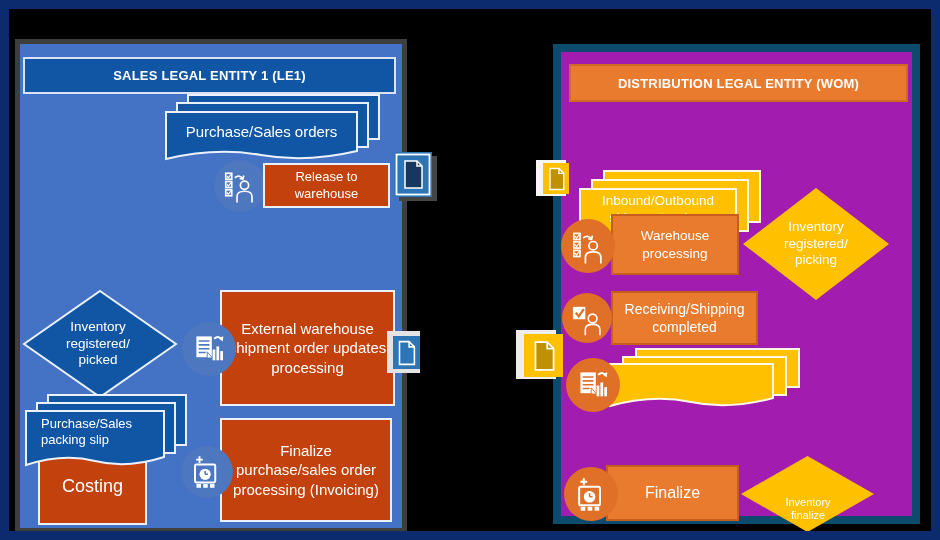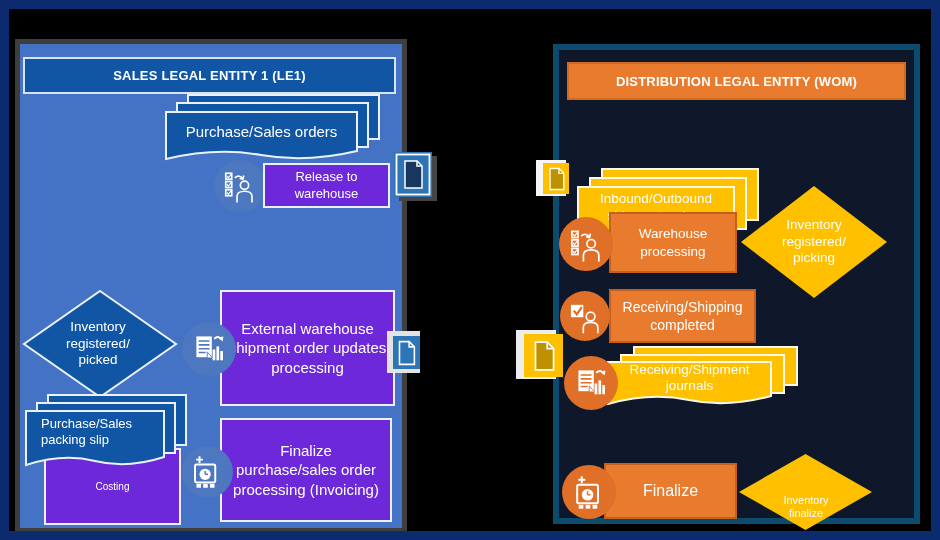--- a/index.html
+++ b/index.html
@@ -4,24 +4,24 @@
 <style>
   html,body{margin:0;padding:0;background:#000;}
   #canvas{
     position:relative;width:940px;height:540px;background:#000;
     font-family:"Liberation Sans",sans-serif;overflow:hidden;
   }
   .frame{position:absolute;inset:0;border:9px solid #0C2B6E;z-index:50;pointer-events:none;}
   .abs{position:absolute;}
   
   .panel-left{position:absolute;left:20px;top:44px;width:382px;height:484px;background:#4472C4;outline:5px solid #3E3E3E;z-index:1;}
-  .panel-right{position:absolute;left:553px;top:44px;width:367px;height:480px;background:#0f172a;border:6px solid #0c4a6e;box-shadow:3px 3px 0 rgba(0,0,0,.45);box-sizing:border-box;z-index:1;}
+  .panel-right{position:absolute;left:553px;top:44px;width:367px;height:480px;background:#a21caf;border:8px solid #0c4a6e;box-shadow:3px 3px 0 rgba(0,0,0,.45);box-sizing:border-box;z-index:1;}
   
   .box{display:flex;align-items:center;justify-content:center;text-align:center;color:#fff;box-sizing:border-box;}
-  .box-blue{background:#6d28d9;border:2px solid #EAF1FA;}
+  .box-blue{background:#c2410c;border:2px solid #EAF1FA;}
   .box-orange{background:#E87B2E;border:2px solid #C55F1B;}
   .hdr{font-weight:bold;font-size:13px;letter-spacing:.2px;}
   .hdr-left{background:#1156A4;border:2px solid #D8E4F5;}
   .hdr-right{background:#E87B2E;border:2px solid #D06A20;}
   .circle{border-radius:50%;display:flex;align-items:center;justify-content:center;}
   .circle-blue{background:#4D78C0;}
   .circle-orange{background:#E06F28;}
   .doc-back-blue{background:#1156A4;border:2px solid #EAF1FA;box-sizing:border-box;}
   .doc-back-yellow{background:#FFC000;border:2px solid #FFF8E6;box-sizing:border-box;}
   .stack-text{color:#fff;display:flex;align-items:center;justify-content:center;text-align:center;}
@@ -83,21 +83,21 @@
         <path d="M10,13 h14 M10,18 h14 M10,23 h14 M10,28 h9" stroke="#4D78C0" stroke-width="2" fill="none"></path>
         <path d="M21,27 l7,8 h-7 z" fill="#fff" stroke="#4D78C0" stroke-width="1.2"></path>
         <rect x="28" y="24" width="3.5" height="14" fill="#fff"></rect>
           <rect x="33" y="20" width="3.5" height="18" fill="#fff"></rect>
           <rect x="38" y="26" width="3.5" height="12" fill="#fff"></rect>
         <path d="M30,10 q6,-5 9,1" stroke="#fff" stroke-width="2.4" fill="none"></path>
         <path d="M41,13.5 l1,-6.5 -6.5,1.5 z" fill="#fff"></path>
       </svg>
     </div>
 
-    <div class="box box-blue abs" style="left:18px;top:404px;width:137px;height:77px;font-size:10px;margin-left:6px;">
+    <div class="box box-blue abs" style="left:18px;top:404px;width:109px;height:77px;font-size:18px;">
       <span>Costing</span>
     </div>
 
     <div class="abs" style="left:5px;top:350px;width:165px;height:78px;">
       <div class="doc-back-blue abs" style="left:22px;top:0;width:140px;height:52px;"></div>
       <div class="doc-back-blue abs" style="left:11px;top:8px;width:140px;height:52px;"></div>
       <svg class="abs" style="left:0;top:16px;" width="140" height="60" viewBox="0 0 140 60">
         <path d="M1,1 H139 V47 Q102,59 70,51 Q38,43 1,55 Z" fill="#1156A4" stroke="#EAF1FA" stroke-width="2"></path>
       </svg>
       <div class="stack-text abs" style="left:0;top:16px;width:132px;height:44px;font-size:13px;justify-content:flex-start;text-align:left;padding-left:9px;line-height:1.25;margin-left:7px;">Purchase/Sales packing slip</div>
@@ -169,21 +169,20 @@
         <path d="M21,47 v-8 q0,-7 10,-7 q10,0 10,7 v8" stroke="#fff" stroke-width="2.2" fill="none"></path>
       </svg>
     </div>
 
     <div class="abs" style="left:48px;top:296px;width:194px;height:64px;">
       <div class="doc-back-yellow abs" style="left:26px;top:0;width:165px;height:40px;"></div>
       <div class="doc-back-yellow abs" style="left:13px;top:8px;width:165px;height:40px;"></div>
       <svg class="abs" style="left:0;top:15px;" width="165" height="47" viewBox="0 0 165 47">
         <path d="M1,1 H164 V35 Q120,47 82,39 Q44,31 1,43 Z" fill="#FFC000" stroke="#FFF8E6" stroke-width="2"></path>
       </svg>
-      <div class="stack-text abs" style="left:0;top:15px;width:165px;height:34px;font-size:13.5px;line-height:1.2;">Receiving/Shipment journals</div>
     </div>
     <div class="circle circle-orange abs" style="left:5px;top:306px;width:54px;height:54px;">
       <svg width="37" height="37" viewBox="0 0 48 48">
         <rect x="7" y="7" width="20" height="27" fill="#fff"></rect>
         <path d="M10,13 h14 M10,18 h14 M10,23 h14 M10,28 h9" stroke="#E06F28" stroke-width="2" fill="none"></path>
         <path d="M21,27 l7,8 h-7 z" fill="#fff" stroke="#E06F28" stroke-width="1.2"></path>
         <rect x="28" y="24" width="3.5" height="14" fill="#fff"></rect>
           <rect x="33" y="20" width="3.5" height="18" fill="#fff"></rect>
           <rect x="38" y="26" width="3.5" height="12" fill="#fff"></rect>
         <path d="M30,10 q6,-5 9,1" stroke="#fff" stroke-width="2.4" fill="none"></path>

